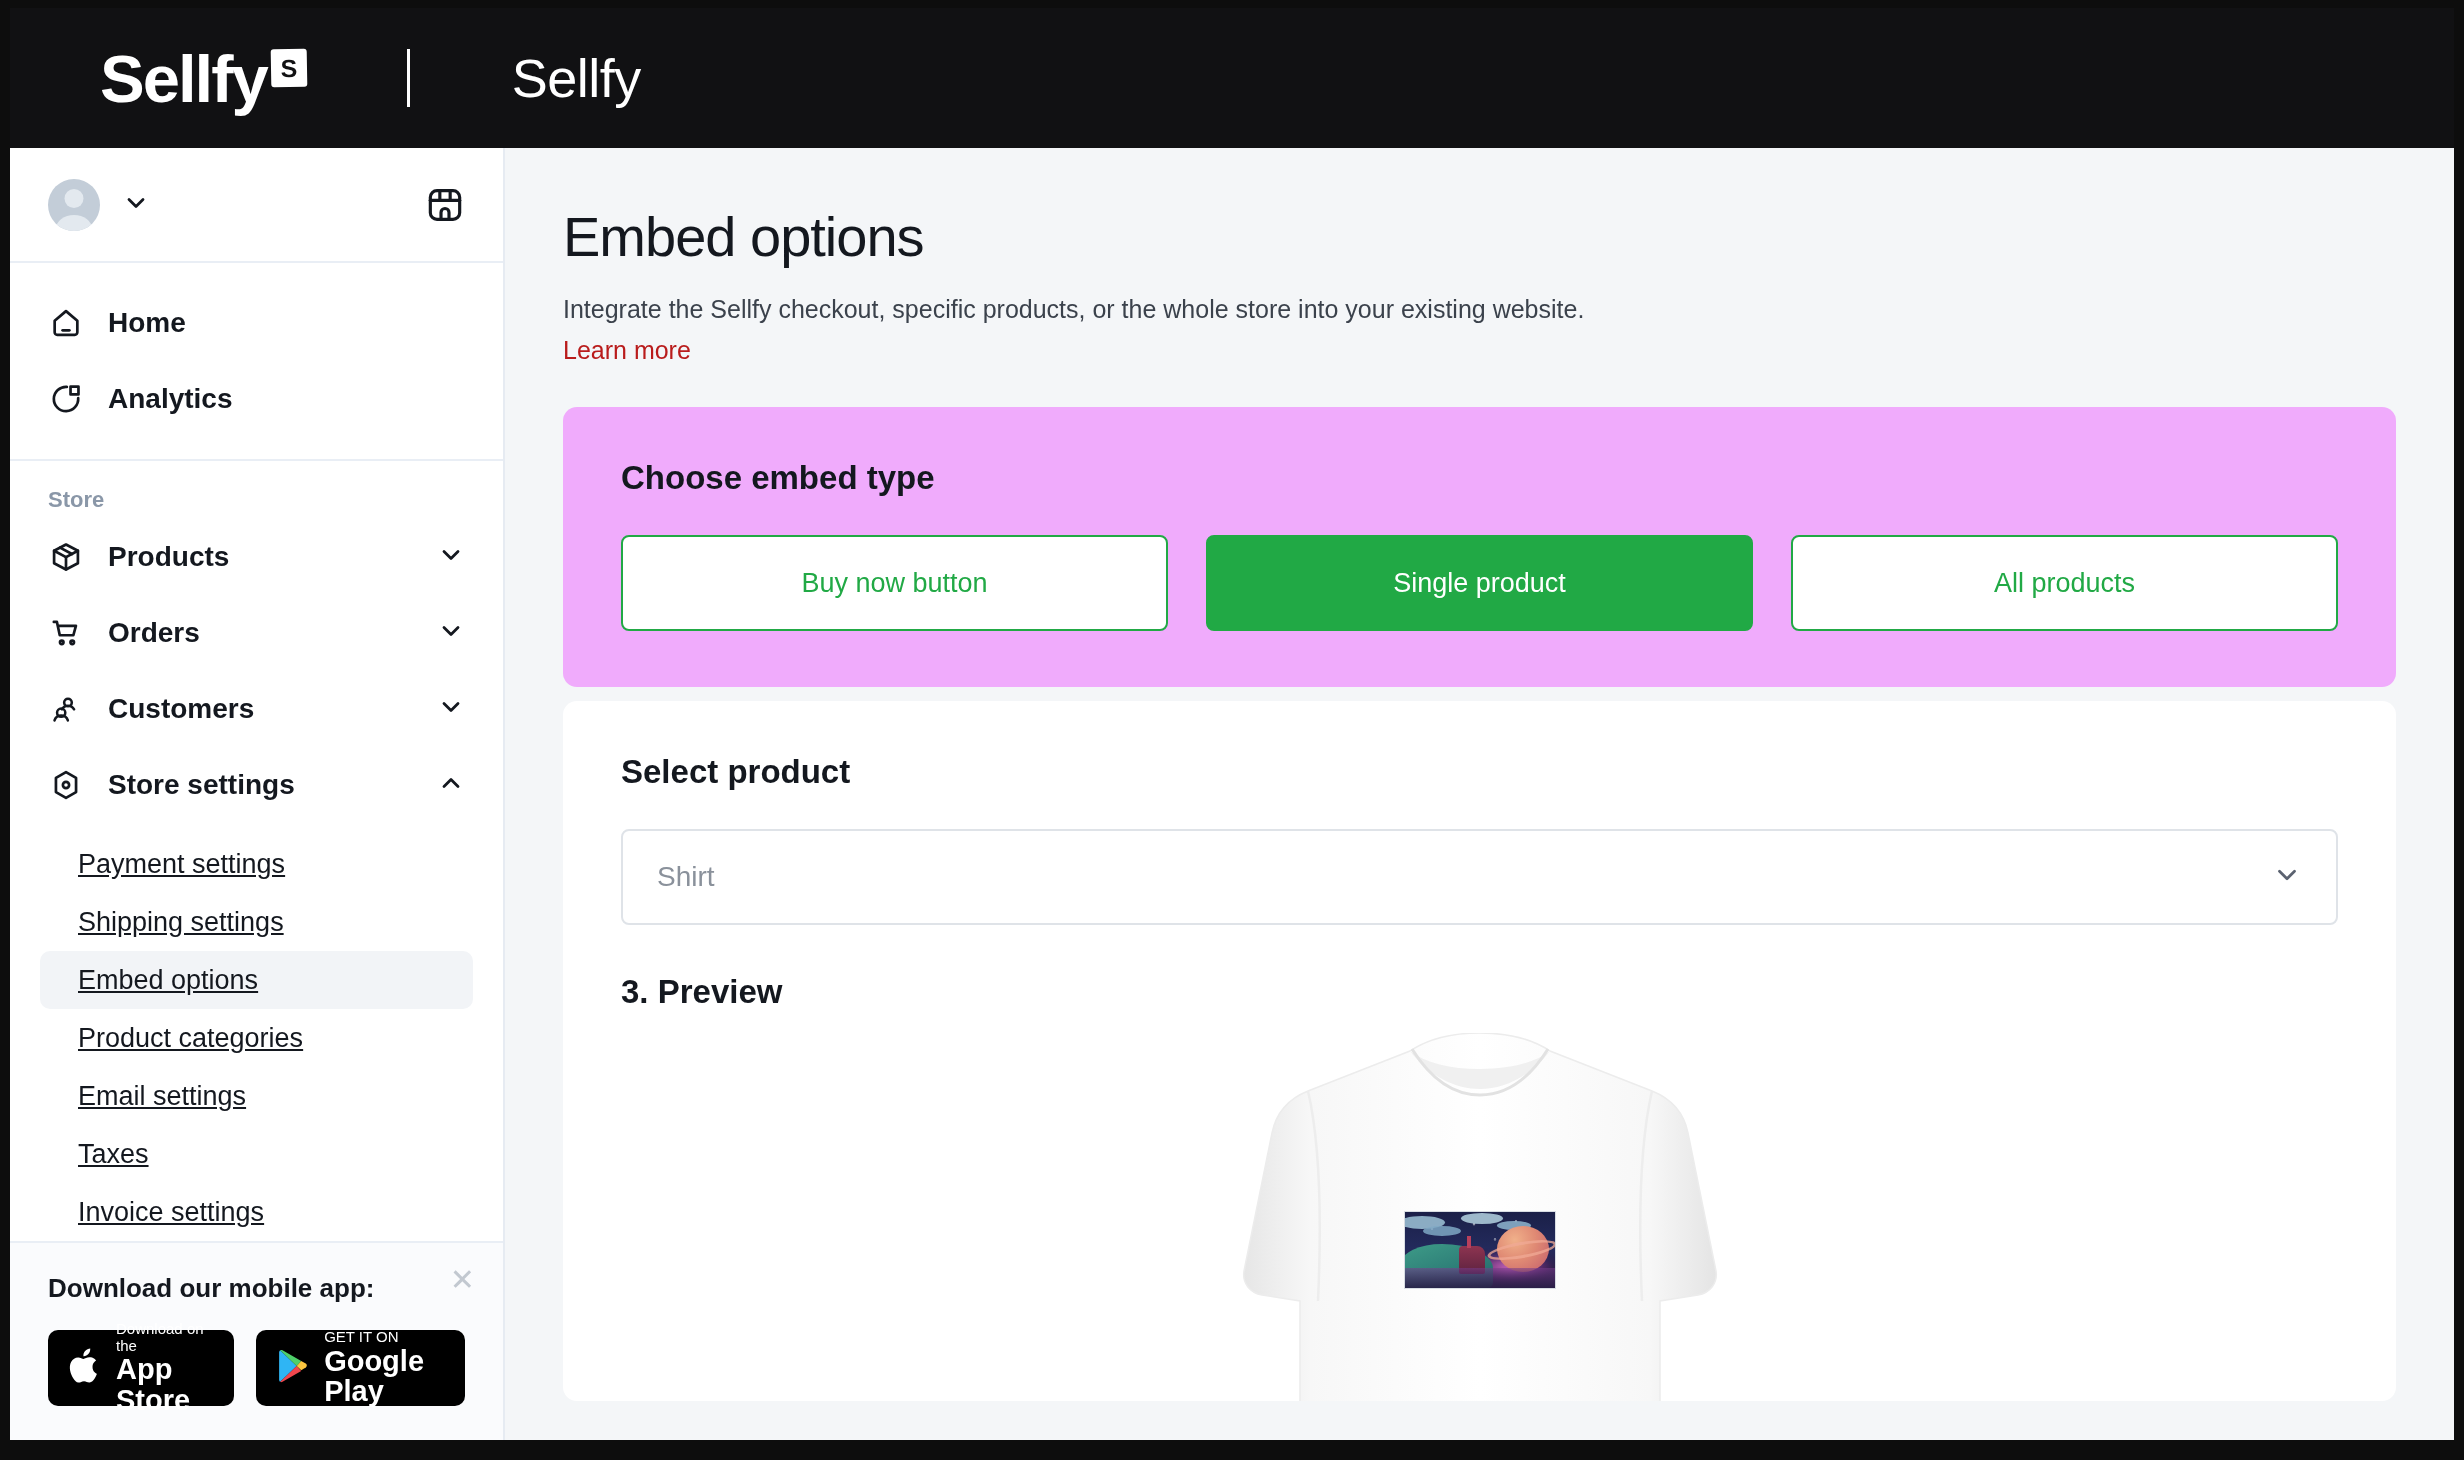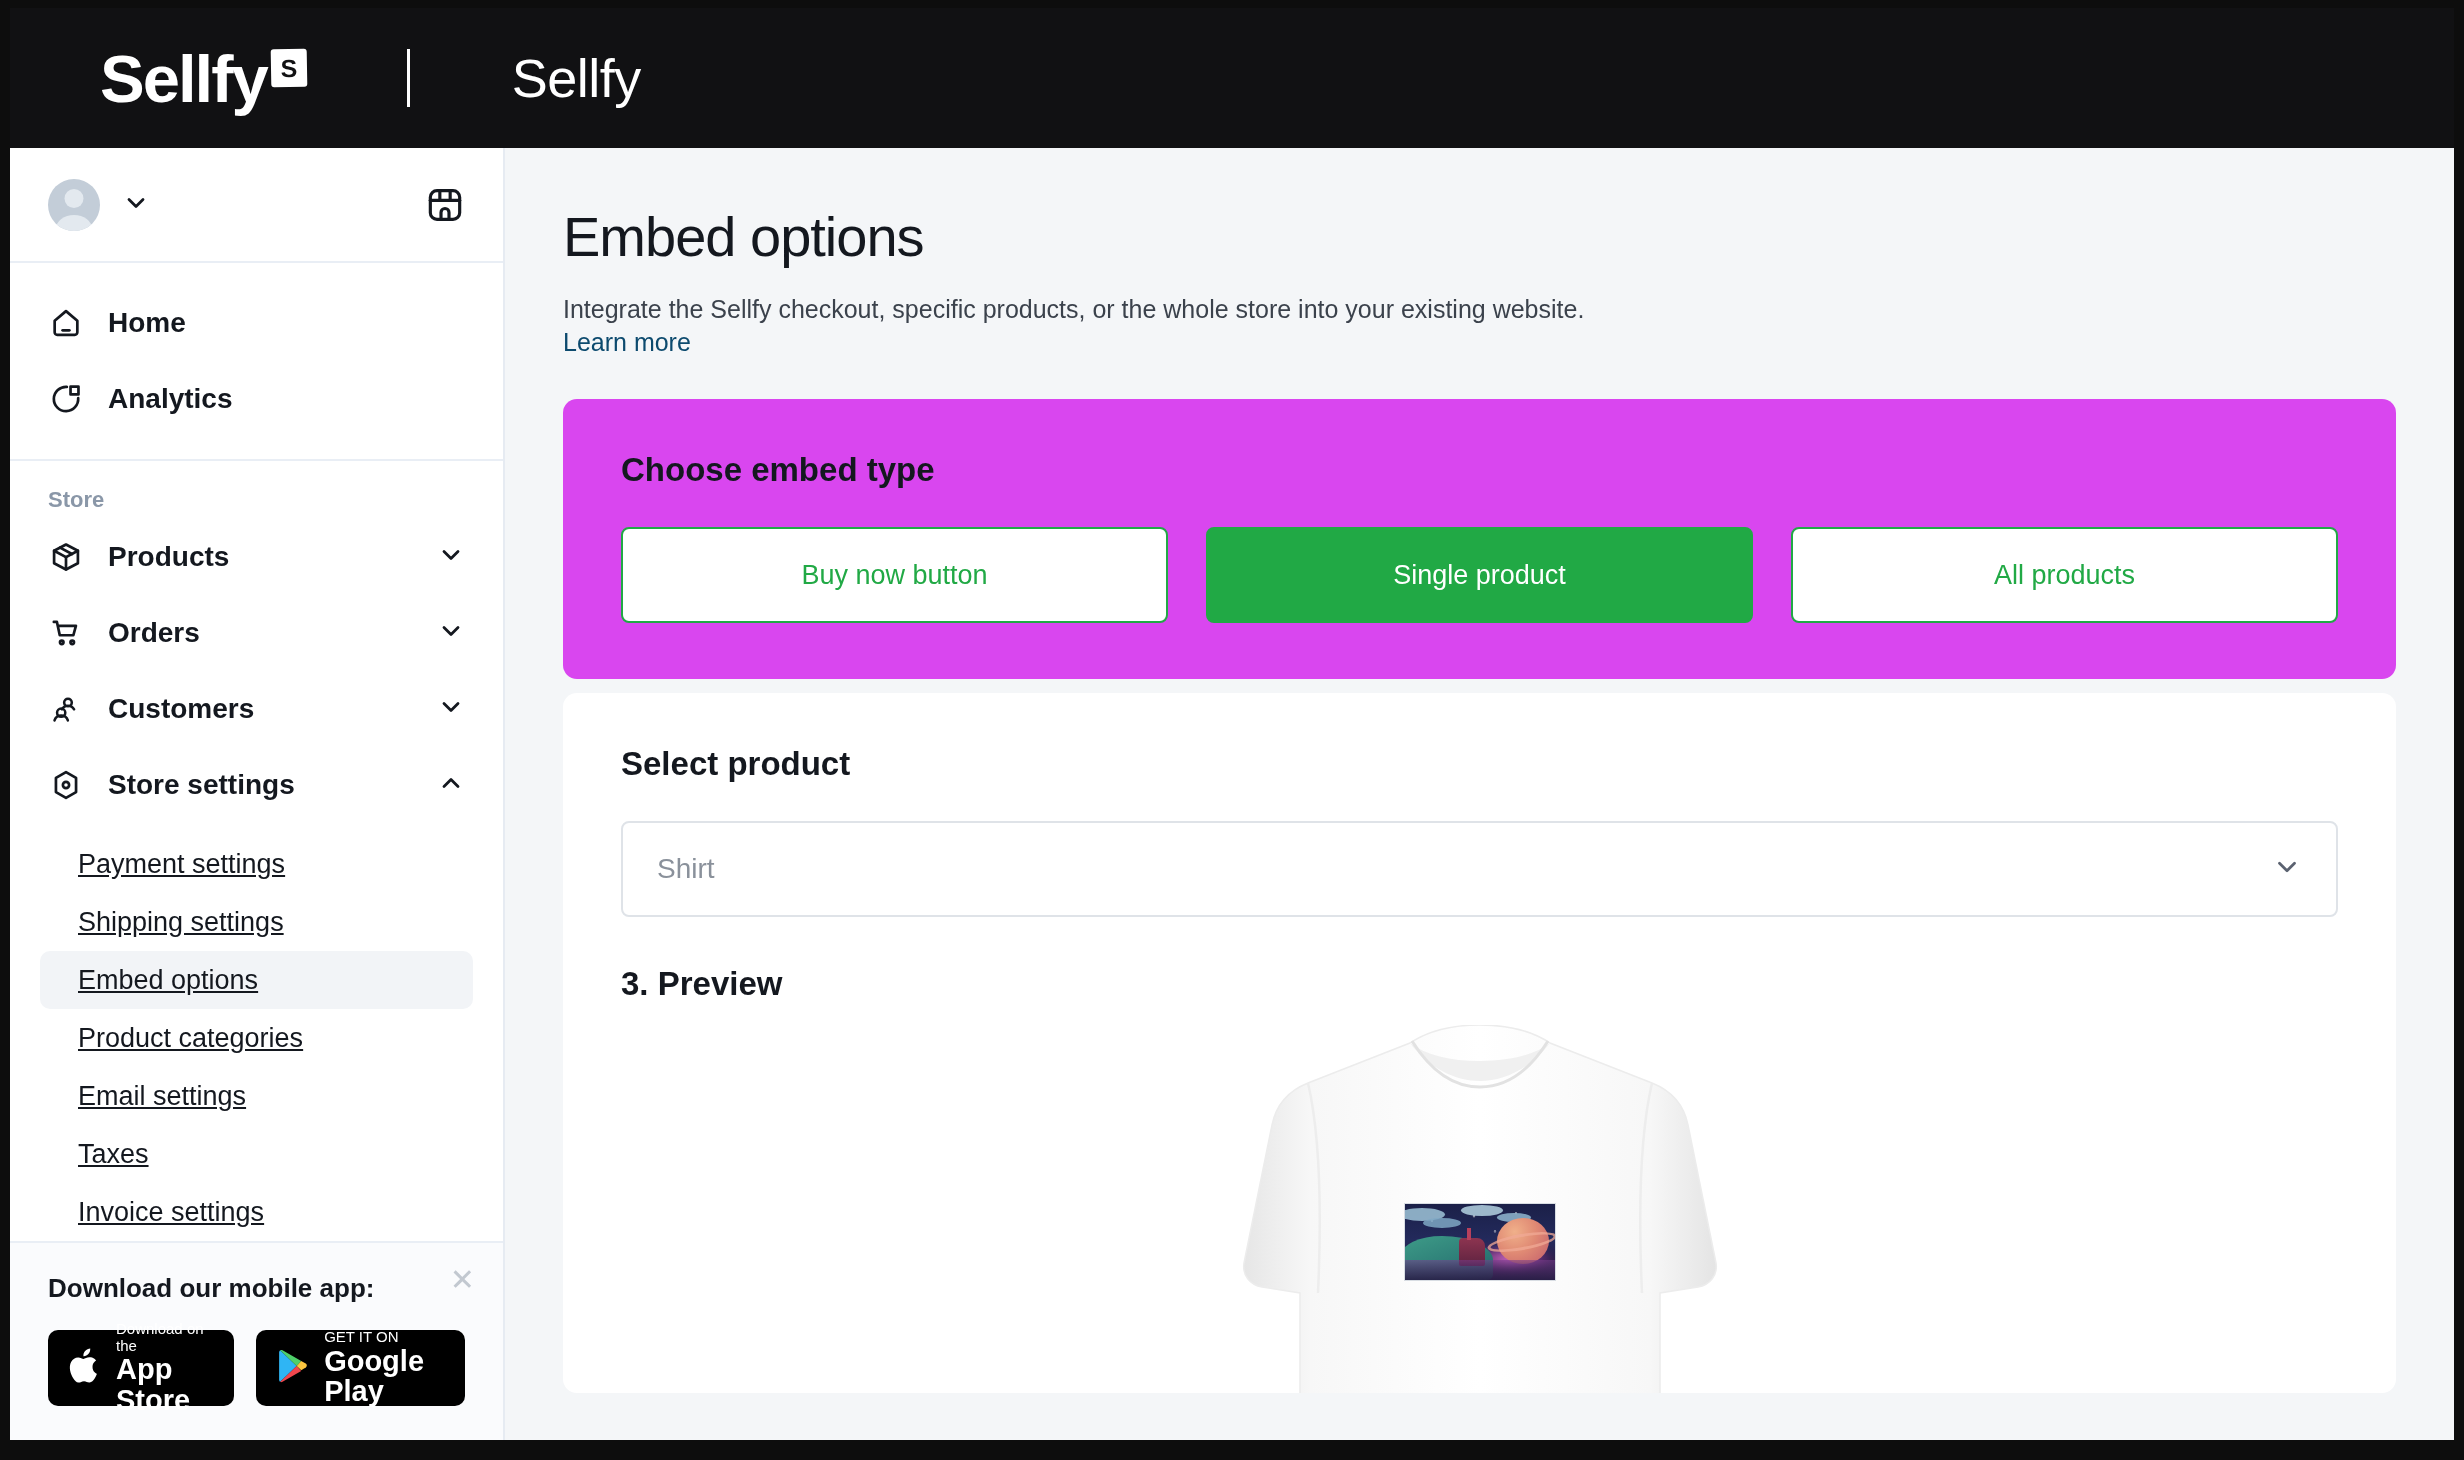--- a/index.html
+++ b/index.html
@@ -167,26 +167,26 @@
     overflow: hidden;
     position: relative;
   }
   .page-title {
     font-size: 56px; color: #14181f; letter-spacing: -1px;
   }
   .page-sub {
     font-size: 25px; color: #3b424c; margin-top: 26px;
   }
   .learn-more {
-    font-size: 25px; color: #0c4a6e; margin-top: 4px;
+    font-size: 25px; color: #b91c1c; margin-top: 12px;
     display: inline-block; cursor: pointer;
   }
 
   .card {
-    background: #d946ef;
+    background: #f0abfc;
     border-radius: 14px;
     margin-top: 42px;
     padding: 52px 58px 56px 58px;
   }
   .card-h {
     font-size: 33px; font-weight: bold; color: #14181f;
   }
   .embed-types {
     display: flex; gap: 38px; margin-top: 38px;
   }

